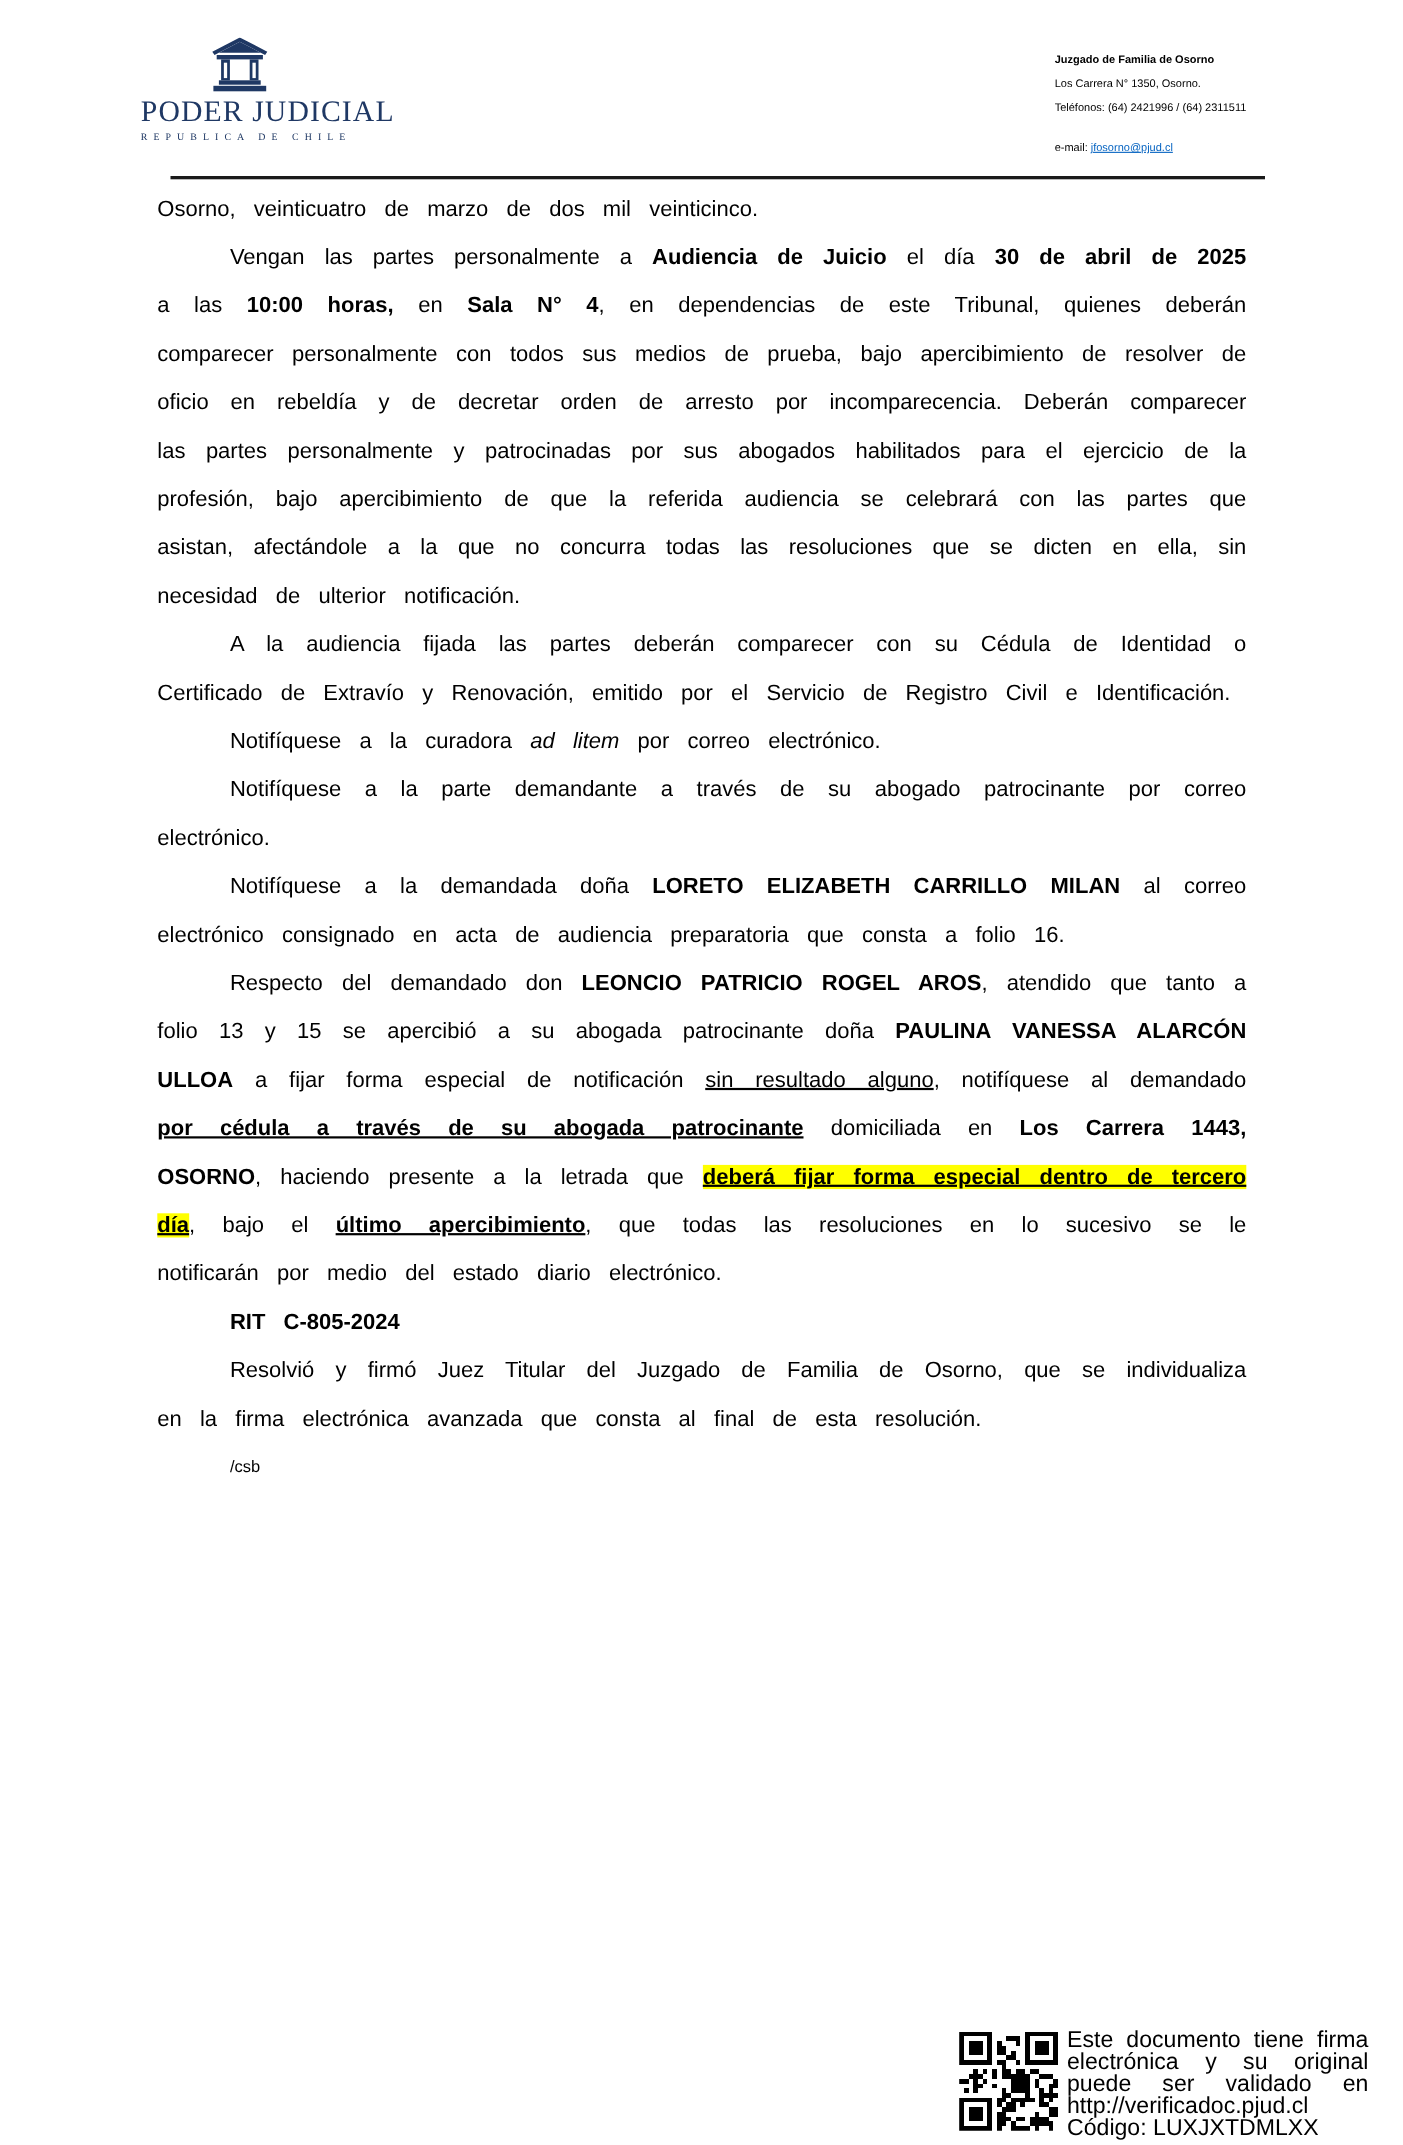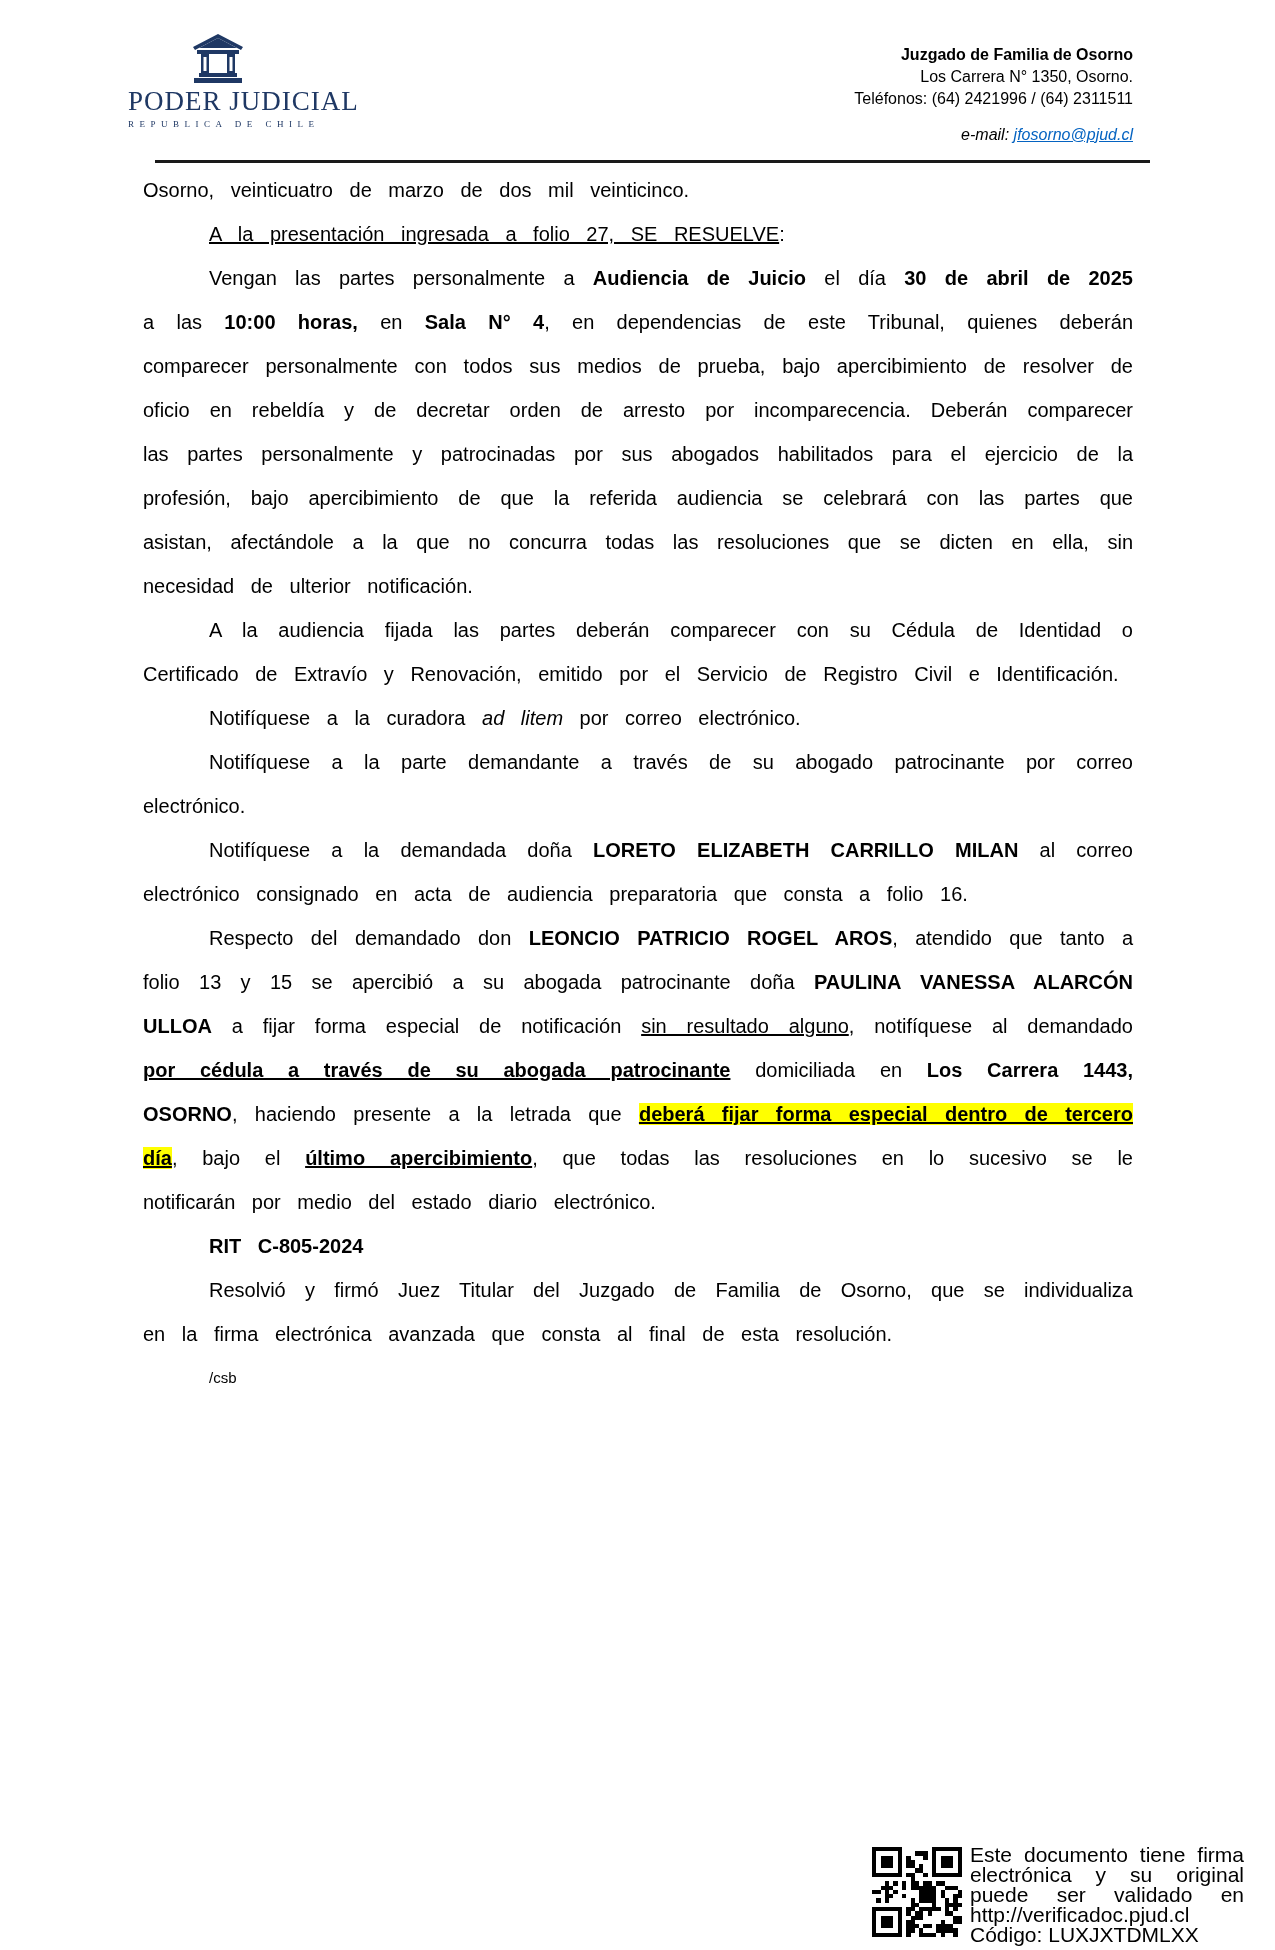--- a/index.html
+++ b/index.html
@@ -23,24 +23,24 @@
     font-size: 27px; letter-spacing: 1px; color: #1f3864;
     margin-top: 2px; white-space: nowrap;
   }
   .logo-subtitle {
     font-family: "Liberation Serif", serif;
     font-size: 9px; letter-spacing: 5.5px; color: #1f3864;
     margin-top: 2px; white-space: nowrap;
   }
   .court-info {
     position: absolute; right: 142px; top: 44px;
-    text-align: right; font-size: 16px; line-height: 22px; color: #000;
+    font-size: 10px; line-height: 22px; color: #000;
   }
   .court-name { font-weight: bold; }
-  .email-line { margin-top: 14px; font-style: italic; }
+  .email-line { margin-top: 14px; }
   .email-line a { color: #0563c1; text-decoration: underline; cursor: pointer; }
   .rule {
     position: absolute; left: 155px; top: 160px; width: 995px; height: 3px;
     background: #1a1a1a;
   }
 
   
   .doc-body {
     position: absolute; left: 143px; top: 168px; width: 990px;
   }
@@ -99,21 +99,20 @@
         <span>e-mail:</span>
         <a>jfosorno@pjud.cl</a>
       </div>
     </div>
   </div>
 
   <div class="rule"></div>
 
   <div class="doc-body" id="doc-body">
       <p class="para"><span>Osorno, veinticuatro de marzo de dos mil veinticinco.</span></p>
-      <p class="para indent"><span class="u">A la presentación ingresada a folio 27, SE RESUELVE</span><span>:</span></p>
       <p class="para indent"><span>Vengan las partes personalmente a </span><span class="b">Audiencia de Juicio</span><span> el día </span><span class="b">30 de abril de 2025</span><span> a las </span><span class="b">10:00 horas,</span><span> en </span><span class="b">Sala N° 4</span><span>, en dependencias de este Tribunal, quienes deberán comparecer personalmente con todos sus medios de prueba, bajo apercibimiento de resolver de oficio en rebeldía y de decretar orden de arresto por incomparecencia. Deberán comparecer las partes personalmente y patrocinadas por sus abogados habilitados para el ejercicio de la profesión, bajo apercibimiento de que la referida audiencia se celebrará con las partes que asistan, afectándole a la que no concurra todas las resoluciones que se dicten en ella, sin necesidad de ulterior notificación.</span></p>
       <p class="para indent"><span>A la audiencia fijada las partes deberán comparecer con su Cédula de Identidad o Certificado de Extravío y Renovación, emitido por el Servicio de Registro Civil e Identificación.</span></p>
       <p class="para indent"><span>Notifíquese a la curadora </span><span class="i">ad litem</span><span> por correo electrónico.</span></p>
       <p class="para indent"><span>Notifíquese a la parte demandante a través de su abogado patrocinante por correo electrónico.</span></p>
       <p class="para indent"><span>Notifíquese a la demandada doña </span><span class="b">LORETO ELIZABETH CARRILLO MILAN</span><span> al correo electrónico consignado en acta de audiencia preparatoria que consta a folio 16.</span></p>
       <p class="para indent"><span>Respecto del demandado don </span><span class="b">LEONCIO PATRICIO ROGEL AROS</span><span>, atendido que tanto a folio 13 y 15 se apercibió a su abogada patrocinante doña </span><span class="b">PAULINA VANESSA ALARCÓN ULLOA</span><span> a fijar forma especial de notificación </span><span class="u">sin resultado alguno</span><span>, notifíquese al demandado </span><span class="b u">por cédula a través de su abogada patrocinante</span><span> domiciliada en </span><span class="b">Los Carrera 1443, OSORNO</span><span>, haciendo presente a la letrada que </span><span class="b u hl" style="background: rgb(255, 255, 0);">deberá fijar forma especial dentro de tercero día</span><span>, bajo el </span><span class="b u">último apercibimiento</span><span>, que todas las resoluciones en lo sucesivo se le notificarán por medio del estado diario electrónico.</span></p>
       <p class="para indent"><span class="b">RIT C-805-2024</span></p>
       <p class="para indent"><span>Resolvió y firmó Juez Titular del Juzgado de Familia de Osorno, que se individualiza en la firma electrónica avanzada que consta al final de esta resolución.</span></p>
       <p class="para indent small"><span>/csb</span></p>
     </div>

